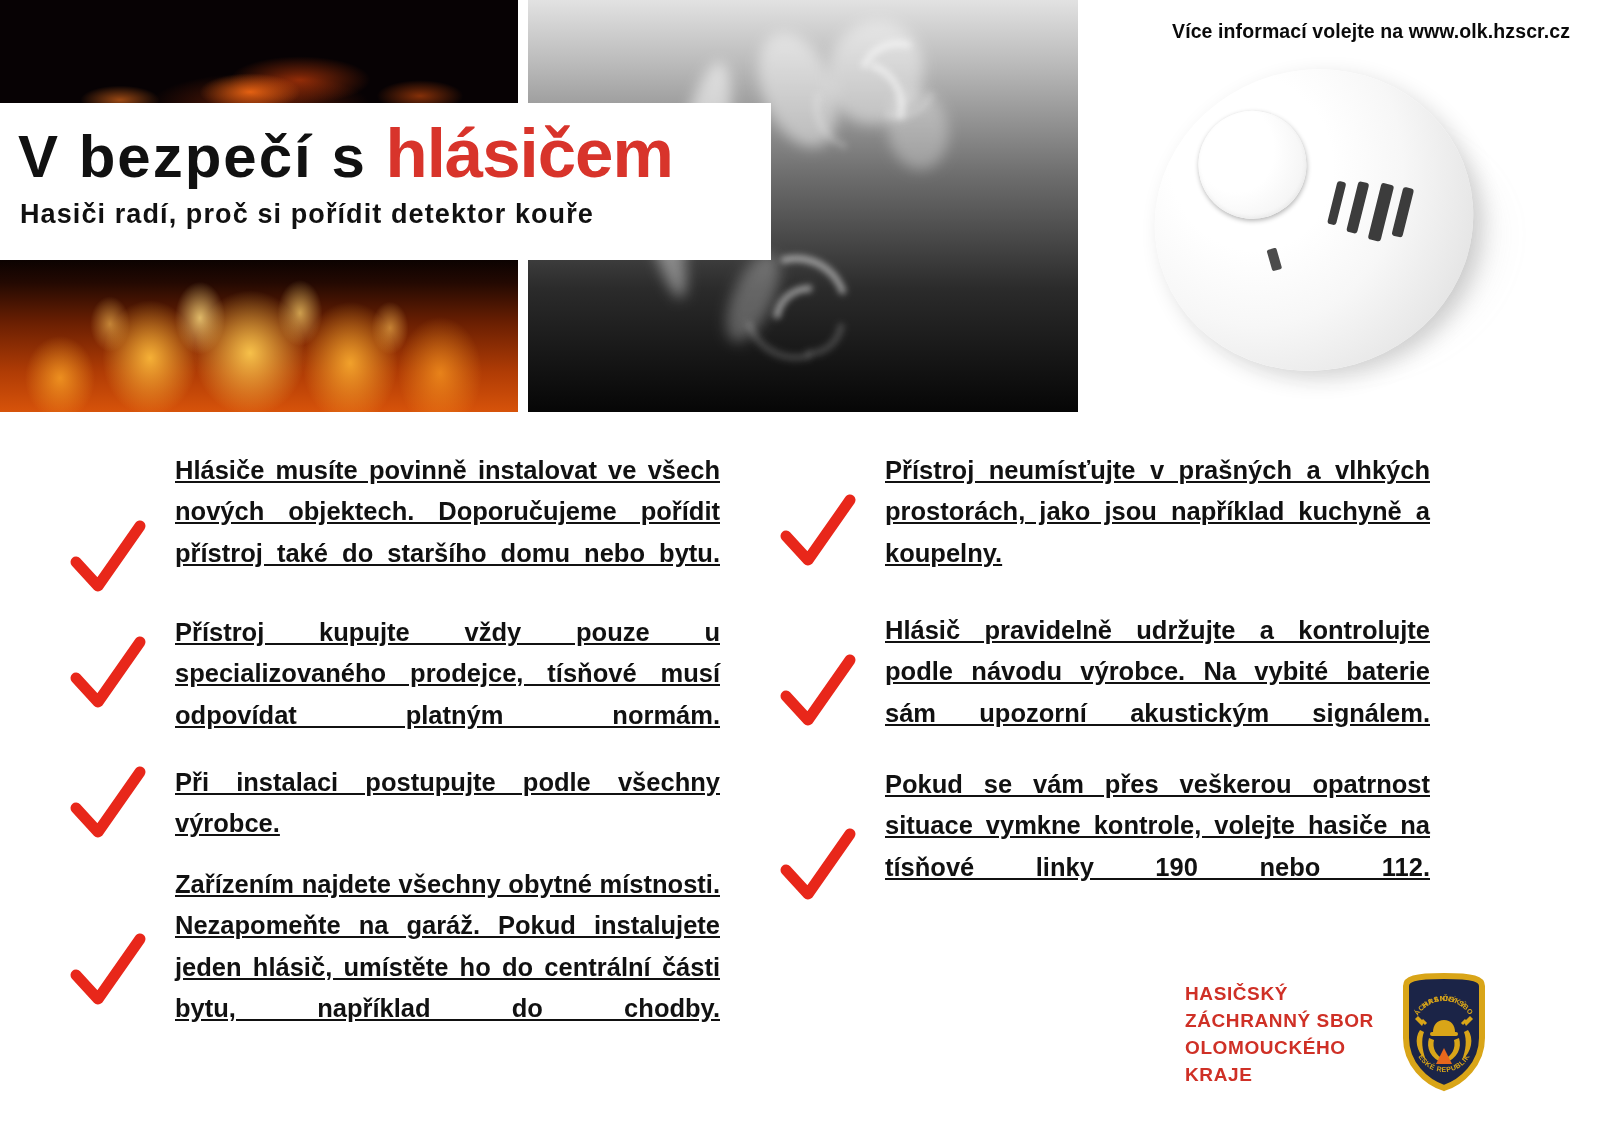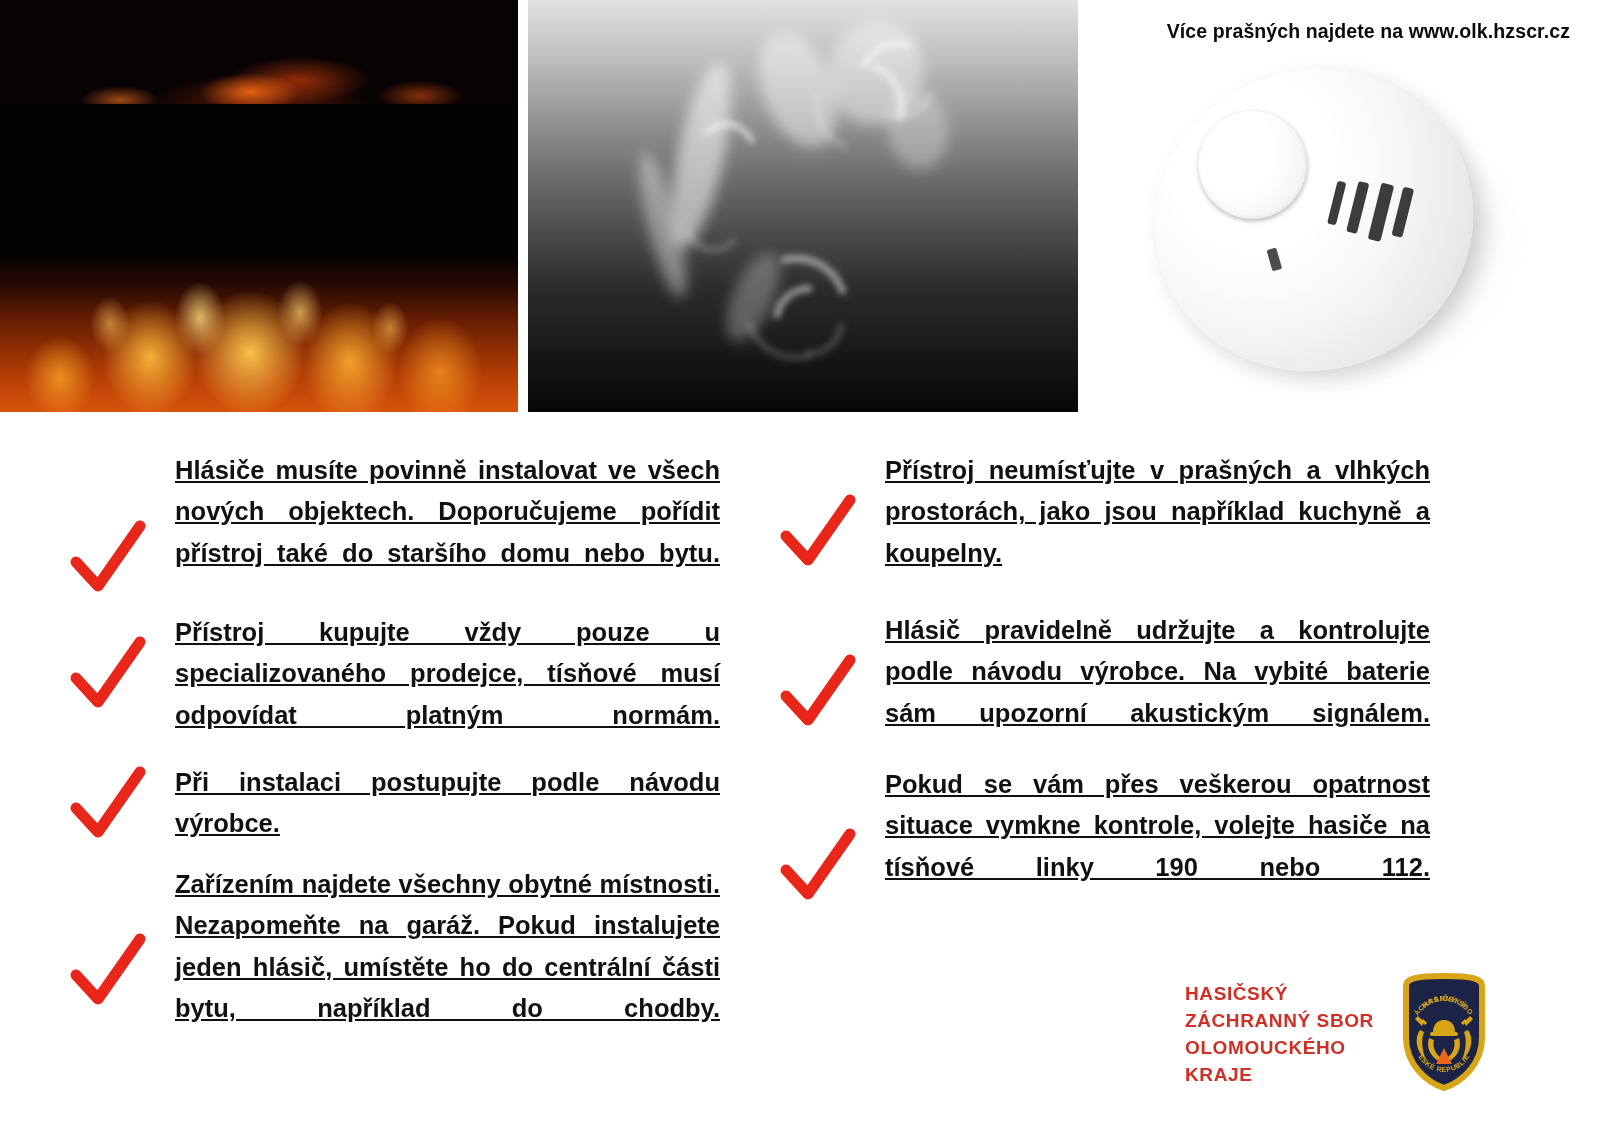--- a/index.html
+++ b/index.html
@@ -274,22 +274,26 @@
     <div class="det-body">
       <div class="det-button"></div>
       <div class="det-led"></div>
       <div class="det-vent" style="left:182px; top:118px; width:9px;  height:44px; transform:rotate(30deg);"></div>
       <div class="det-vent" style="left:200px; top:124px; width:11px; height:52px; transform:rotate(30deg);"></div>
       <div class="det-vent" style="left:220px; top:132px; width:13px; height:58px; transform:rotate(30deg);"></div>
       <div class="det-vent" style="left:242px; top:142px; width:11px; height:50px; transform:rotate(30deg);"></div>
     </div>
   </div>
 
-
-  <div class="web-note">Více prašných najdete na www.olk.hzscr.cz</div>
+  <div class="title-band">
+    <div class="title-main"><span>V bezpečí s </span><span class="accent" style="color:#d8342b">hlásičem</span></div>
+    <div class="title-sub">Hasiči radí, proč si pořídit detektor kouře</div>
+  </div>
+
+  <div class="web-note">Více informací volejte na www.olk.hzscr.cz</div>
 </div>
 
 <div class="tips">
 
   <div class="col col-left">
     <div class="tip" style="top:38px;">
       <span class="tip-check" style="top:68px;">
         <svg viewBox="0 0 80 80">
             <path d="M8 44 L30 68 L72 8" fill="none" stroke="#e8271a" stroke-width="11" stroke-linecap="round" stroke-linejoin="round"></path>
           </svg>
@@ -303,21 +307,21 @@
           </svg>
       </span>
       <div class="tip-text">Přístroj kupujte vždy pouze u specializovaného prodejce, tísňové musí odpovídat platným normám.</div>
     </div>
     <div class="tip" style="top:350px;">
       <span class="tip-check" style="top:2px;">
         <svg viewBox="0 0 80 80">
             <path d="M8 44 L30 68 L72 8" fill="none" stroke="#e8271a" stroke-width="11" stroke-linecap="round" stroke-linejoin="round"></path>
           </svg>
       </span>
-      <div class="tip-text">Při instalaci postupujte podle návodu výrobce.</div>
+      <div class="tip-text">Při instalaci postupujte podle všechny výrobce.</div>
     </div>
     <div class="tip" style="top:452px;">
       <span class="tip-check" style="top:67px;">
         <svg viewBox="0 0 80 80">
             <path d="M8 44 L30 68 L72 8" fill="none" stroke="#e8271a" stroke-width="11" stroke-linecap="round" stroke-linejoin="round"></path>
           </svg>
       </span>
       <div class="tip-text">Zařízením najdete všechny obytné místnosti. Nezapomeňte na garáž. Pokud instalujete jeden hlásič, umístěte ho do centrální části bytu, například do chodby.</div>
     </div>
   </div>

